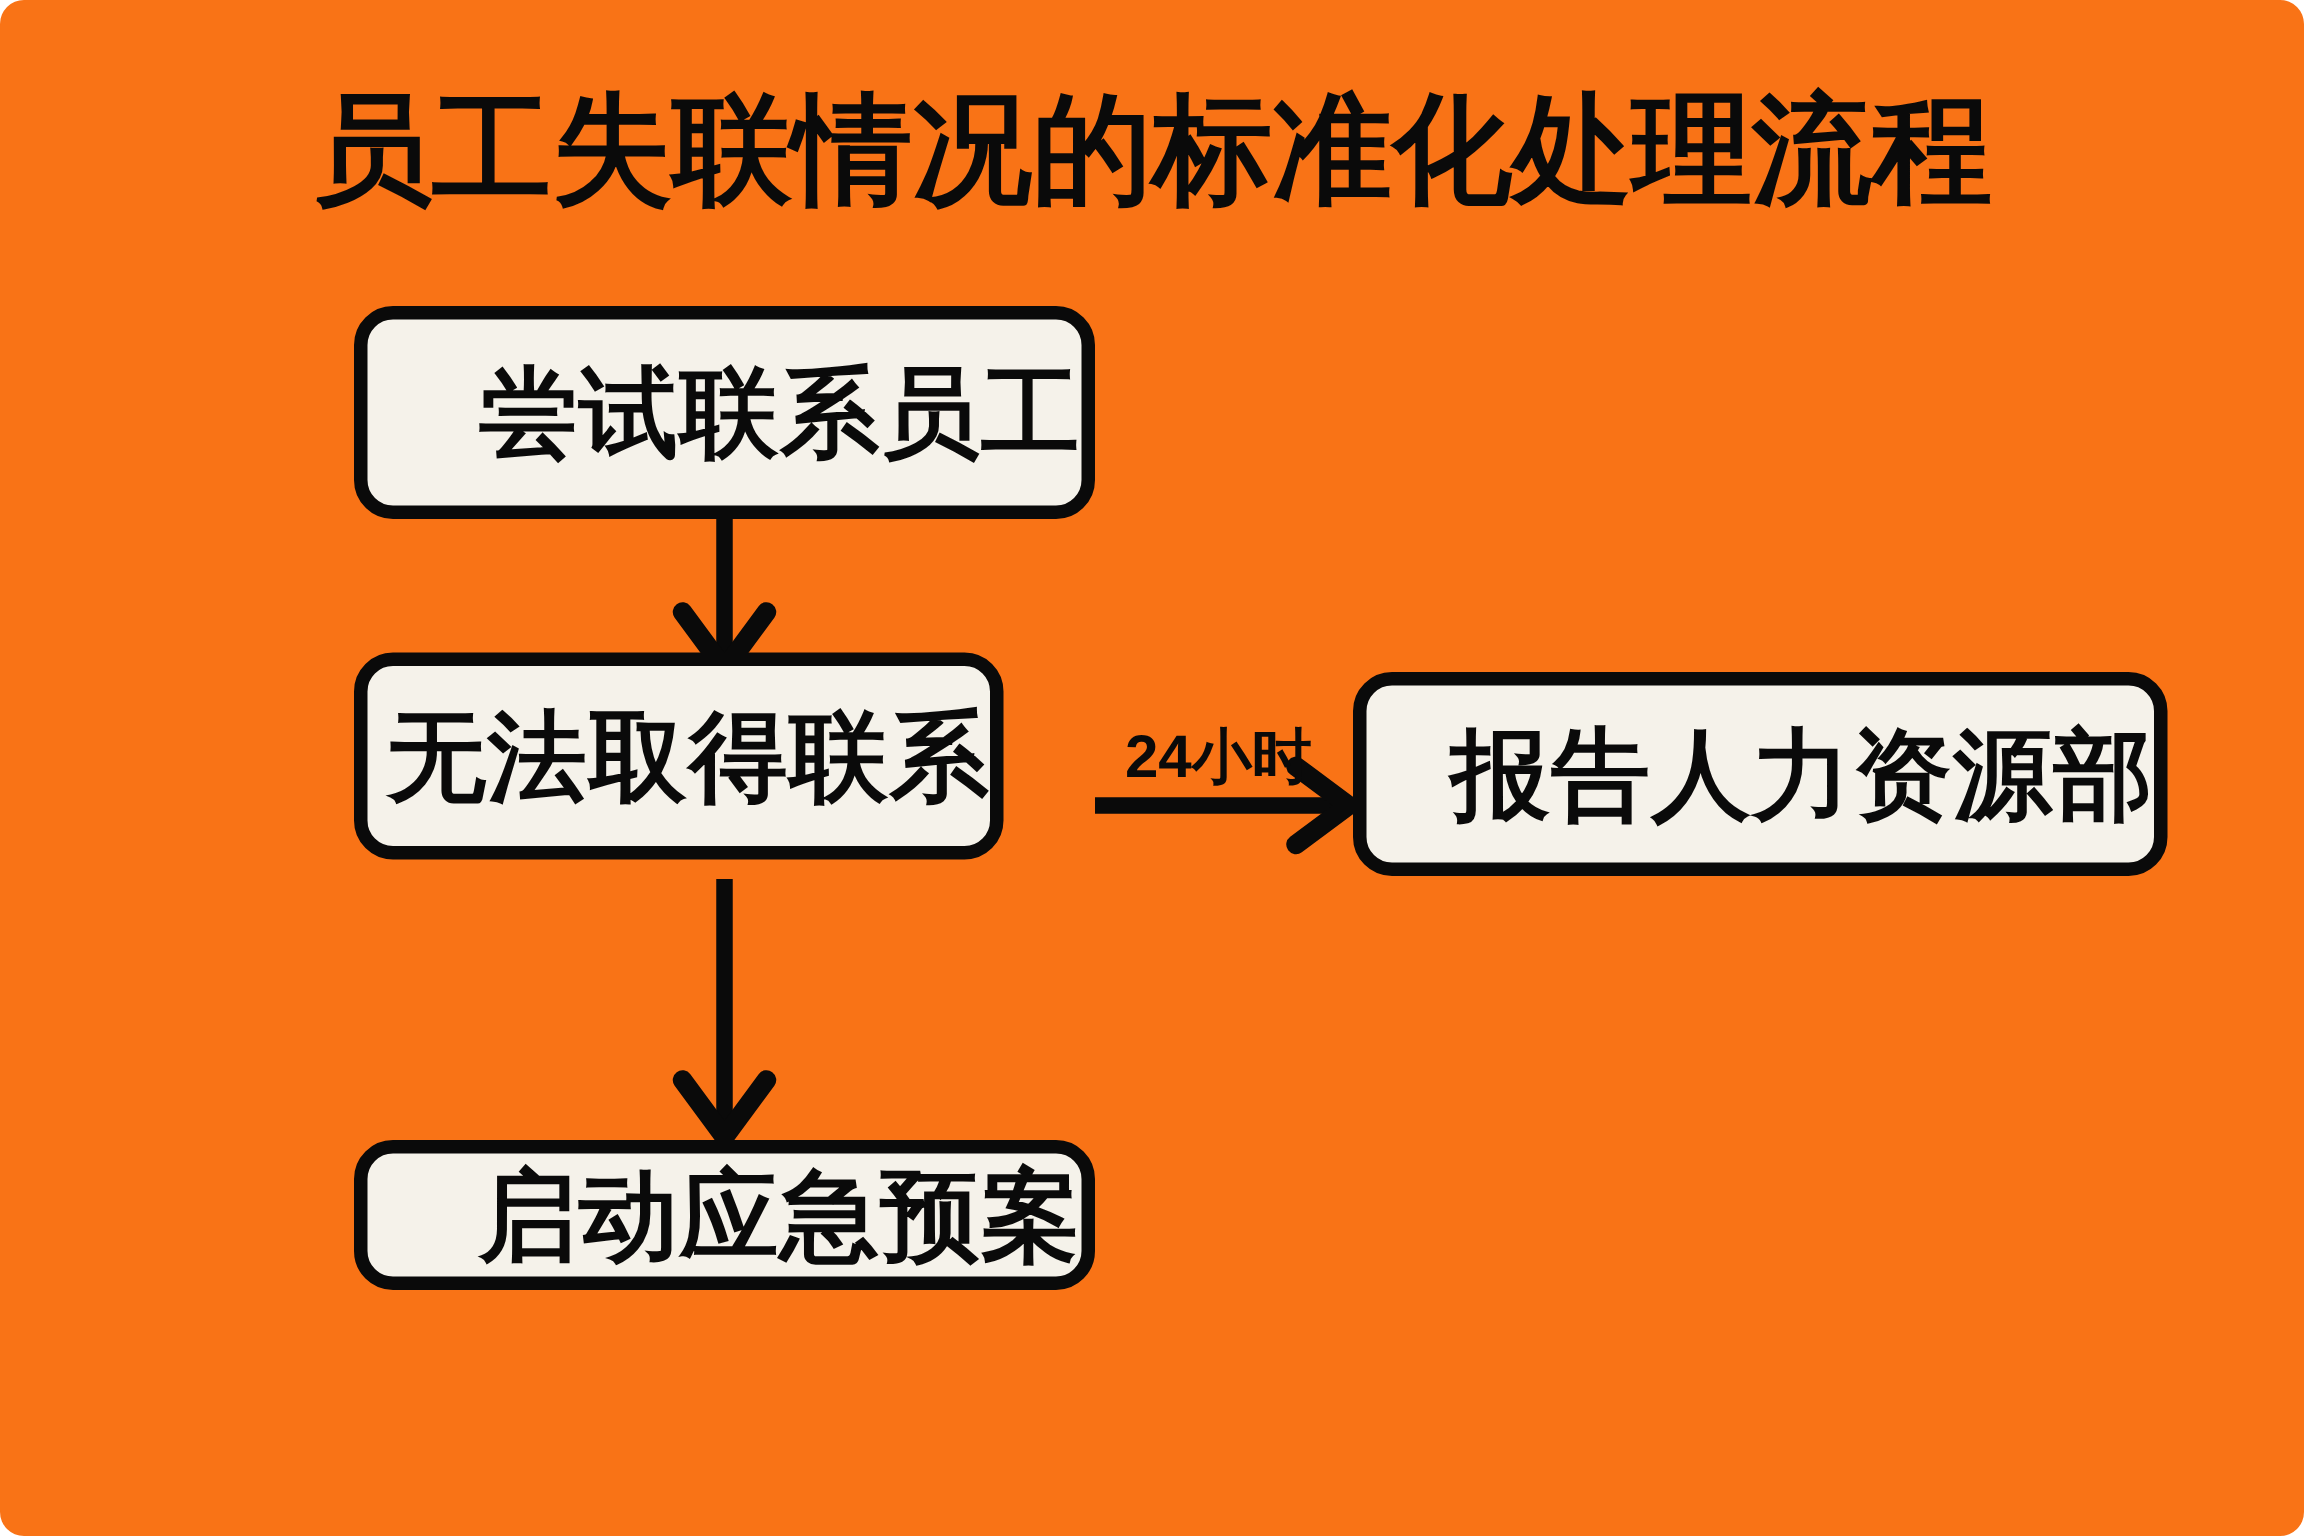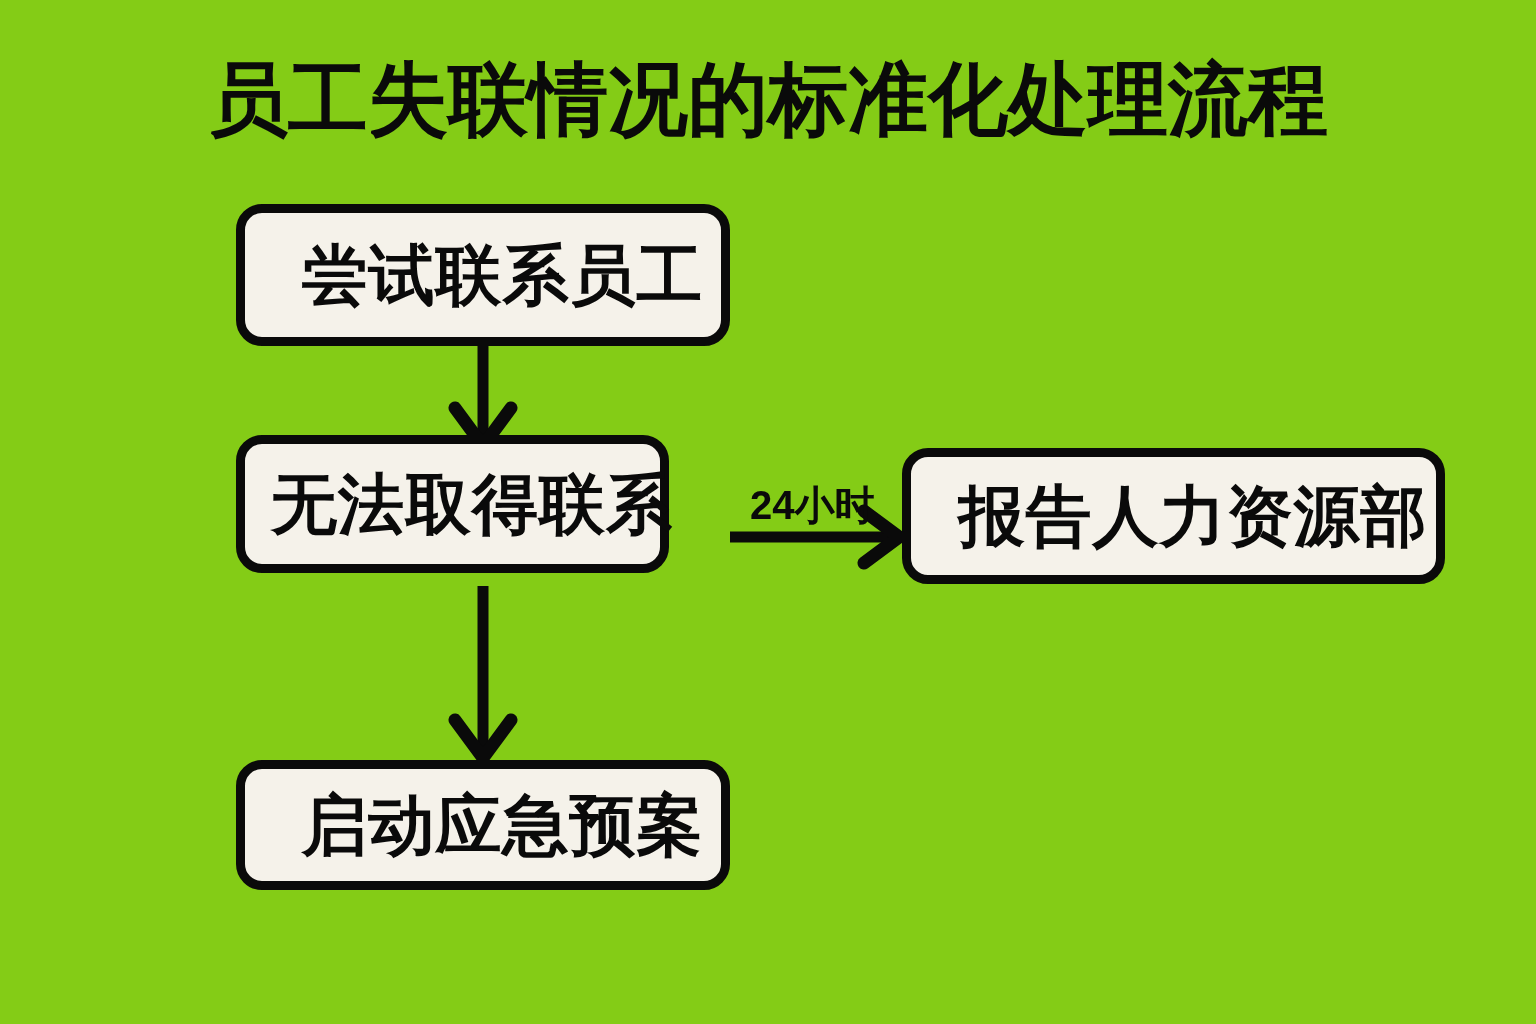--- a/index.html
+++ b/index.html
@@ -10,21 +10,22 @@
   body {
     width: 1536px;
     height: 1024px;
     overflow: hidden;
     font-family: "Liberation Sans", "DejaVu Sans", sans-serif;
   }
   #canvas {
     position: relative;
     width: 1536px;
     height: 1024px;
-    background: #84cc16;
+    background: #f97316;
+    border-radius: 16px;
   }
   
   .chart-title {
     position: absolute;
     left: 0;
     top: 52px;
     width: 1536px;
     text-align: center;
     font-size: 80px;
     line-height: 96px;
@@ -43,35 +44,35 @@
   }
   
   .node {
     position: absolute;
     box-sizing: border-box;
     background: #f5f2ea;
     border: 9px solid #0a0a0a;
     border-radius: 26px;
     display: flex;
     align-items: center;
-    justify-content: center;
+    justify-content: flex-end;
     padding-left: 39px;
   }
   .node-label {
     font-size: 66px;
     line-height: 70px;
     font-weight: 700;
     color: #0a0a0a;
     white-space: nowrap;
     letter-spacing: 1px;
   }
   
   #node-contact-employee { left: 236px; top: 204px;  width: 494px; height: 142px; }
   #node-unable-to-reach   { left: 236px; top: 435px;  width: 433px; height: 138px; }
-  #node-activate-plan     { left: 236px; top: 760px;  width: 494px; height: 130px; }
+  #node-activate-plan     { left: 236px; top: 760px;  width: 494px; height: 100px; }
   #node-report-hr         { left: 902px; top: 448px;  width: 543px; height: 136px; }
 
   
   .edge-label {
     position: absolute;
     font-size: 40px;
     line-height: 46px;
     font-weight: 700;
     color: #0a0a0a;
     white-space: nowrap;

